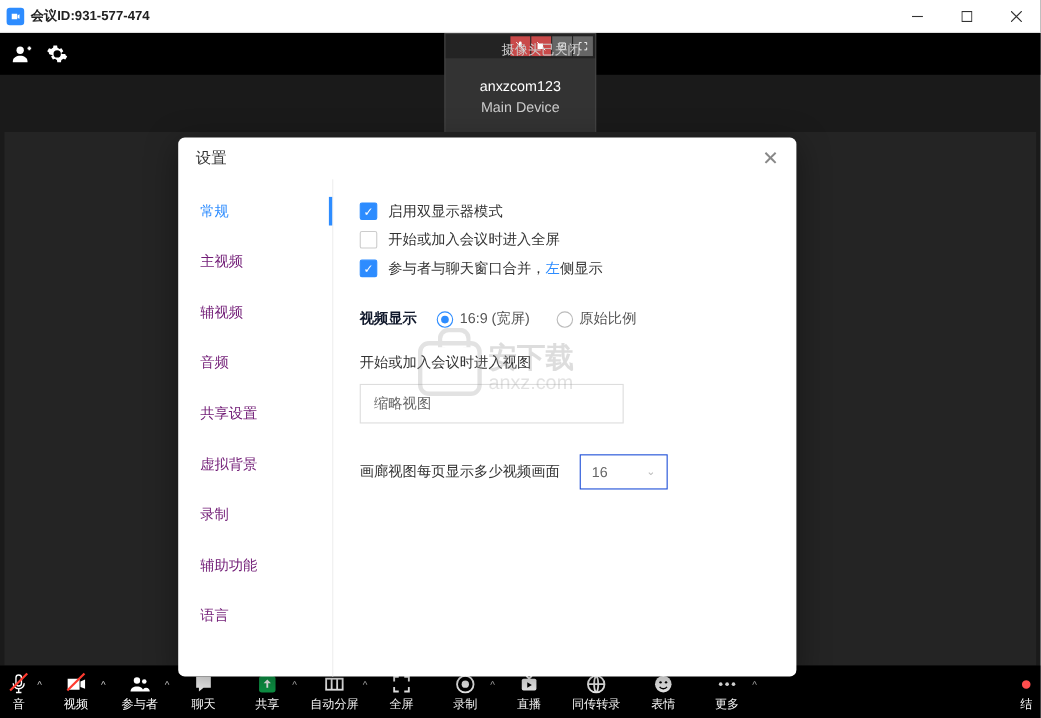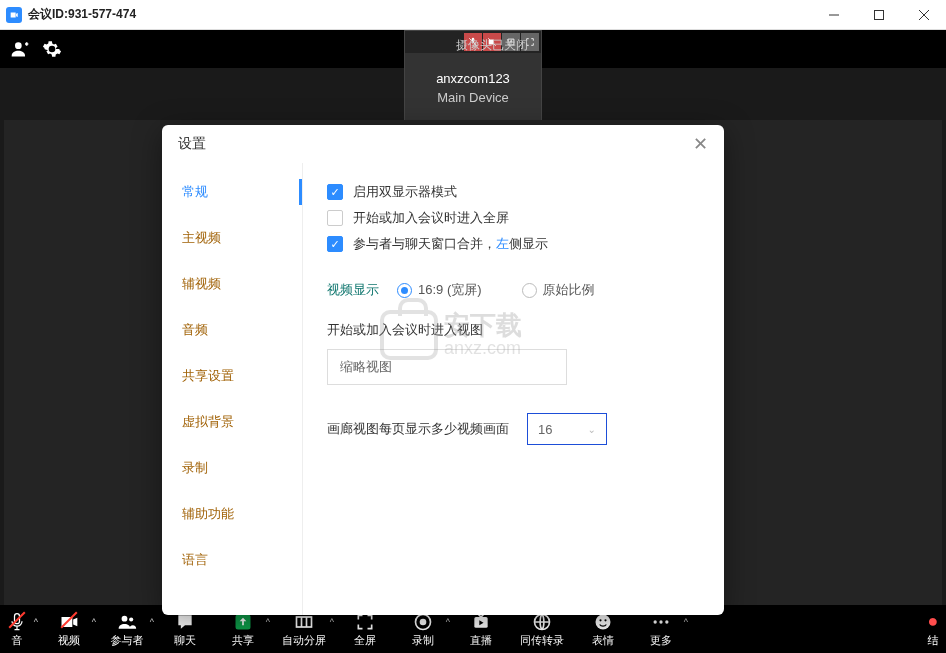--- a/index.html
+++ b/index.html
@@ -42,35 +42,35 @@
 .bottom-toolbar .bt-item.mute .bt-icon { color: #fff; }
 .bottom-toolbar .bt-item .strike { position: absolute; width: 22px; height: 2px; background: #ff3b30; transform: rotate(-45deg); top: 14px; }
 
 
 .modal { position: absolute; top: 95px; left: 162px; width: 562px; height: 490px; background: #fff; border-radius: 6px; box-shadow: 0 6px 30px rgba(0,0,0,0.4); display: flex; flex-direction: column; }
 .modal-header { height: 38px; display: flex; align-items: center; padding: 0 16px; border-bottom: 0; }
 .modal-header .modal-title { font-size: 14px; color: #333; flex: 1; }
 .modal-header .modal-close { font-size: 18px; color: #888; cursor: pointer; }
 .modal-body { flex: 1; display: flex; }
 .modal-sidebar { width: 140px; border-right: 0; padding-top: 6px; }
-.modal-sidebar .side-item { padding: 14px 20px; font-size: 13px; color: #a16207; cursor: pointer; position: relative; }
+.modal-sidebar .side-item { padding: 14px 20px; font-size: 13px; color: #701a75; cursor: pointer; position: relative; }
 .modal-sidebar .side-item.active { color: #2D8CFF; }
 .modal-sidebar .side-item.active::after { content: ""; position: absolute; right: 0; top: 10px; bottom: 10px; width: 3px; background: #2D8CFF; }
 .modal-content { flex: 1; padding: 12px 24px; border-left: 1px solid #eee; }
 
 .check-row { display: flex; align-items: center; margin: 8px 0; font-size: 13px; color: #333; }
 .check-row .cb { width: 16px; height: 16px; border: 1px solid #ccc; border-radius: 2px; margin-right: 10px; display: flex; align-items: center; justify-content: center; flex-shrink: 0; }
 .check-row .cb.checked { background: #2D8CFF; border-color: #2D8CFF; }
 .check-row .cb.checked::after { content: "✓"; color: #fff; font-size: 11px; }
 .check-row .side-text { color: #2D8CFF; }
 
-.section-label { font-size: 13px; color: #0f766e; font-weight: normal; margin: 24px 0 10px 0; }
+.section-label { font-size: 13px; color: #0f172a; font-weight: bold; margin: 24px 0 10px 0; }
 .section-label-plain { font-size: 13px; color: #333; margin: 22px 0 10px 0; }
 
-.radio-row { display: flex; align-items: center; gap: 40px; font-size: 13px; color: #555; }
+.radio-row { display: flex; align-items: center; gap: 24px; font-size: 13px; color: #555; }
 .radio-row .radio { display: flex; align-items: center; gap: 6px; }
 .radio-row .rcircle { width: 15px; height: 15px; border: 1px solid #bbb; border-radius: 50%; display: flex; align-items: center; justify-content: center; }
 .radio-row .rcircle.sel { border-color: #2D8CFF; }
 .radio-row .rcircle.sel::after { content: ""; width: 7px; height: 7px; background: #2D8CFF; border-radius: 50%; }
 
 .select-box { width: 240px; height: 36px; border: 1px solid #ddd; display: flex; align-items: center; padding: 0 12px; font-size: 13px; color: #666; margin-top: 6px; }
 
 .gallery-row { display: flex; align-items: center; gap: 18px; margin-top: 28px; font-size: 13px; color: #333; }
 .gallery-select { width: 80px; height: 32px; border: 1px solid #1d4ed8; display: flex; align-items: center; justify-content: space-between; padding: 0 10px; font-size: 13px; color: #666; }
 .gallery-select .dd { color: #bbb; font-size: 10px; }

